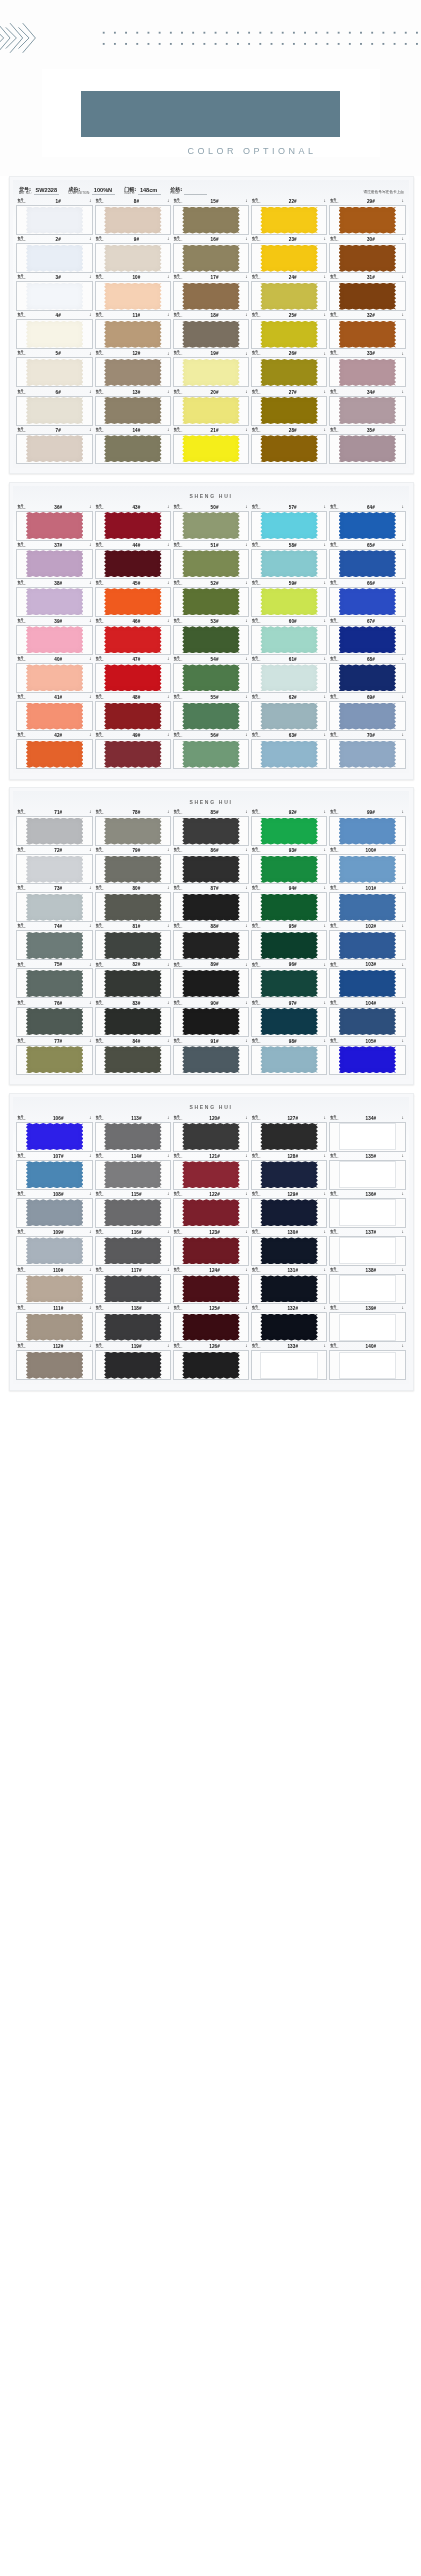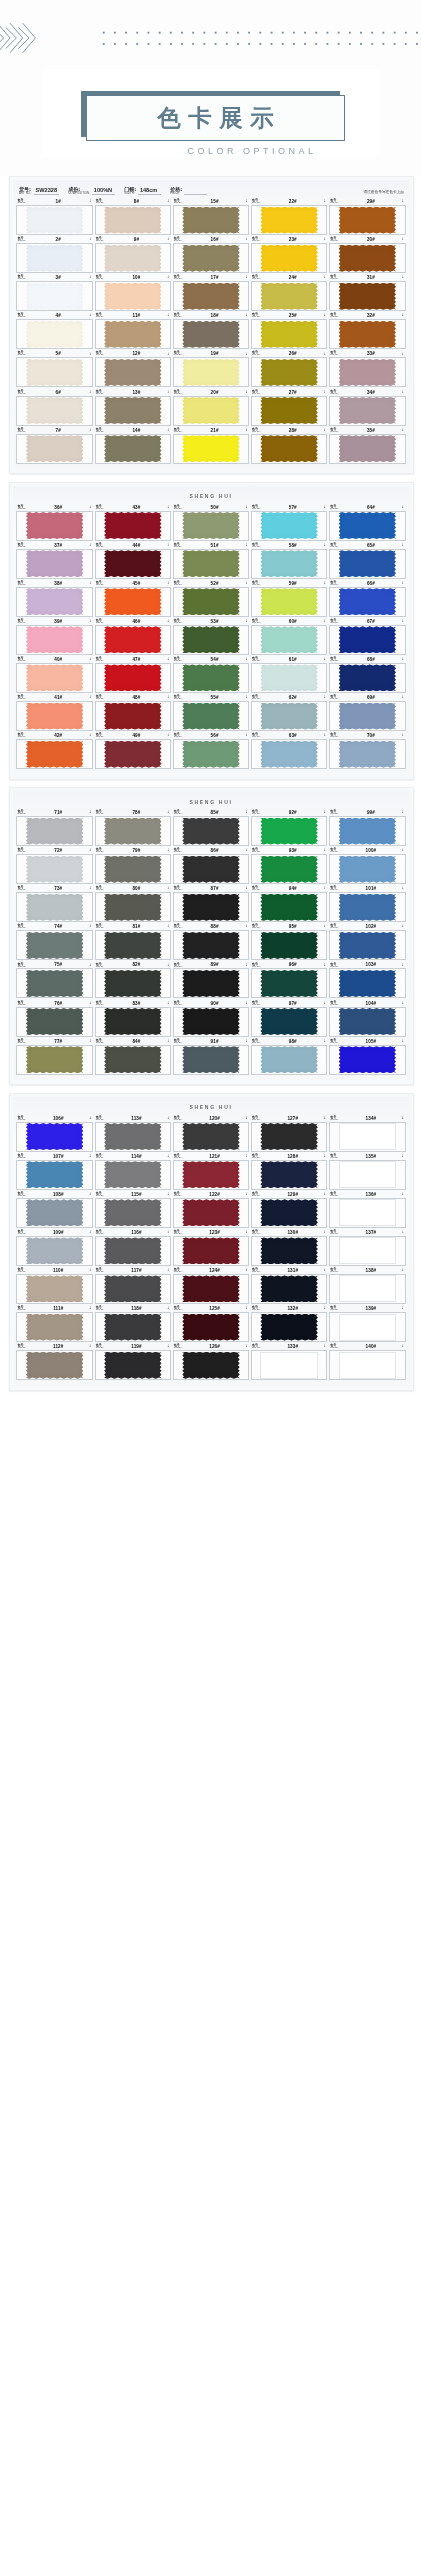--- a/index.html
+++ b/index.html
@@ -214,23 +214,20 @@
     <path d="M2 6 L26 34 L2 62" fill="none" stroke="#6d8794" stroke-width="1.6"></path>
     <path d="M-6 14 L14 34 L-6 54" fill="none" stroke="#6d8794" stroke-width="1.6"></path>
     <path d="M26 6 L50 34 L26 62" fill="none" stroke="#6d8794" stroke-width="1.6"></path>
     <path d="M18 14 L38 34 L18 54" fill="none" stroke="#6d8794" stroke-width="1.6"></path>
     <path d="M50 6 L74 34 L50 62" fill="none" stroke="#6d8794" stroke-width="1.6"></path>
     <path d="M42 14 L62 34 L42 54" fill="none" stroke="#6d8794" stroke-width="1.6"></path>
   </svg>
   <div class="dotgrid"></div>
   <div class="graphpaper"></div>
   <div class="titlebox-shadow"></div>
-  <div class="titlebox">
-    <div class="title-cn">色卡展示</div>
-  </div>
   <div class="subtitle">COLOR OPTIONAL</div>
 </div>
 
 <div id="panels-root">
     <div class="panel">
       <div class="panel-inner">
         <div class="infobar">
           <div class="info-field" style="margin-right: 9.6px;">
             <span class="lab">
               <span class="cn">货号:</span>

